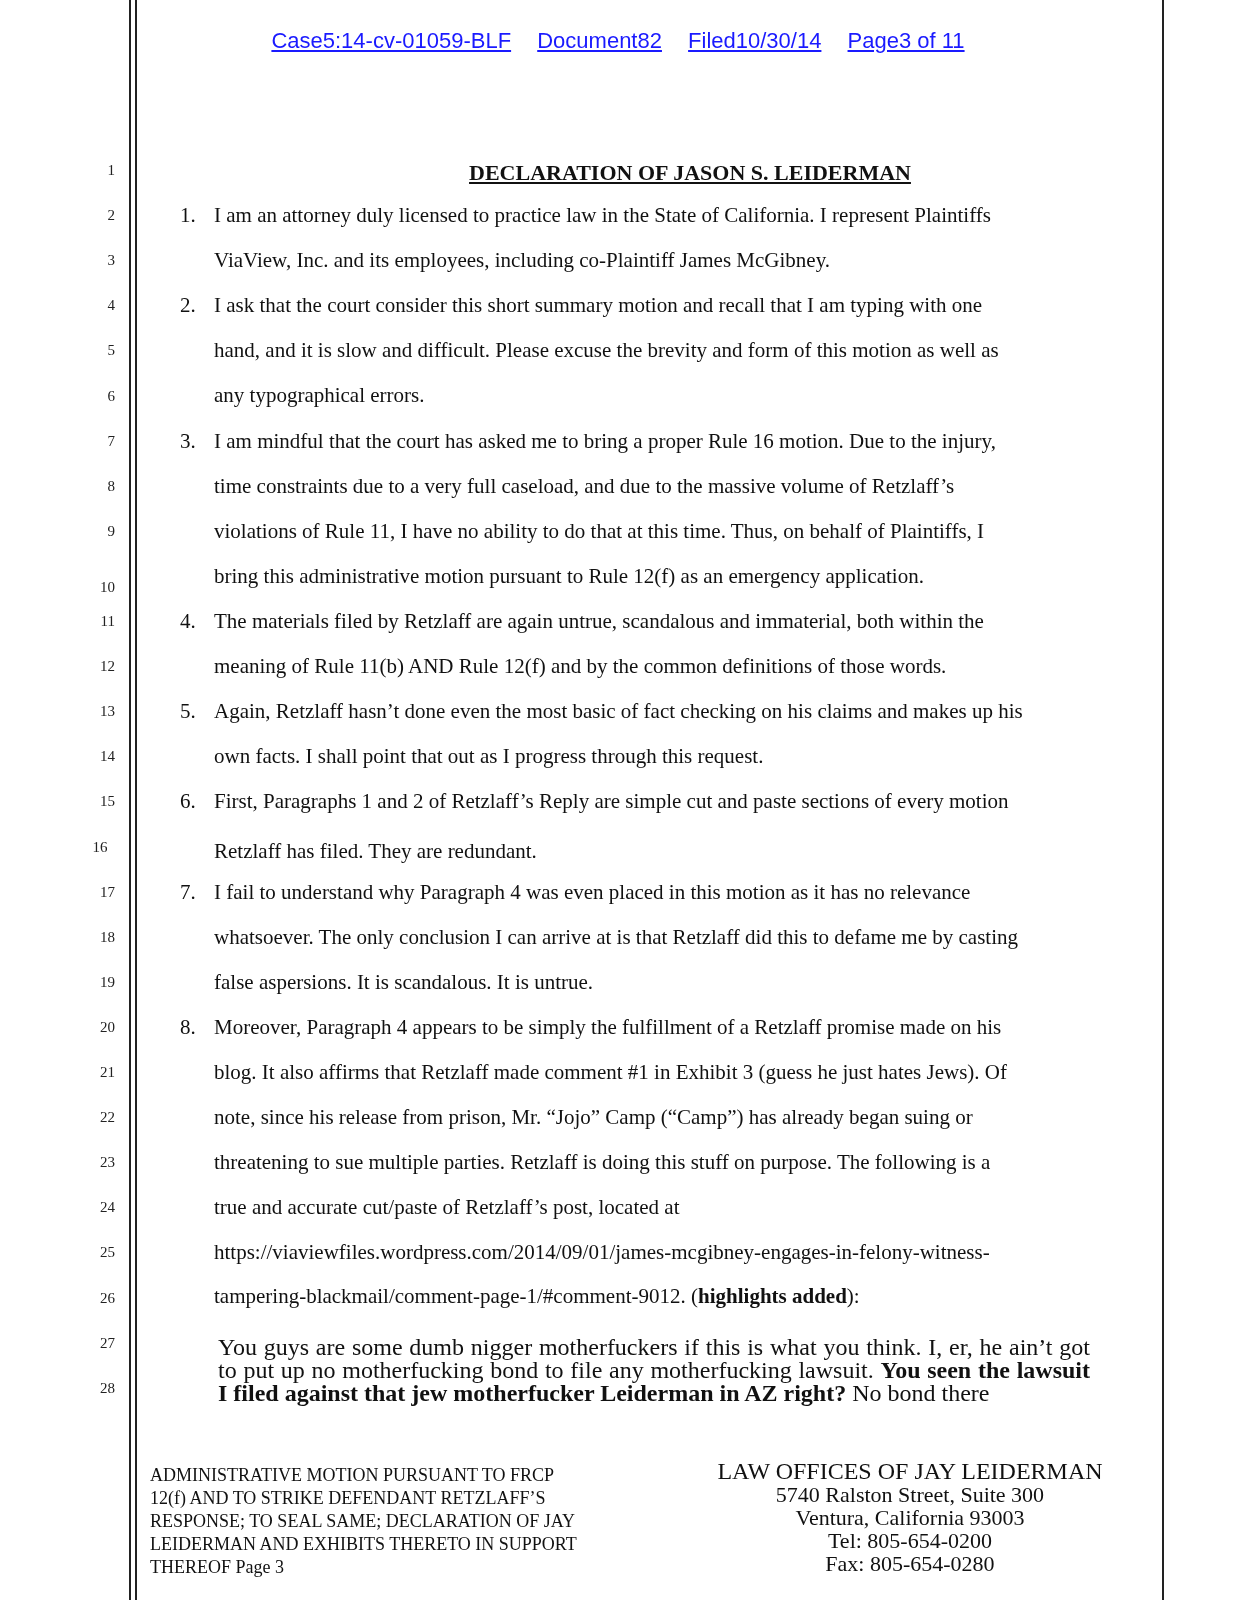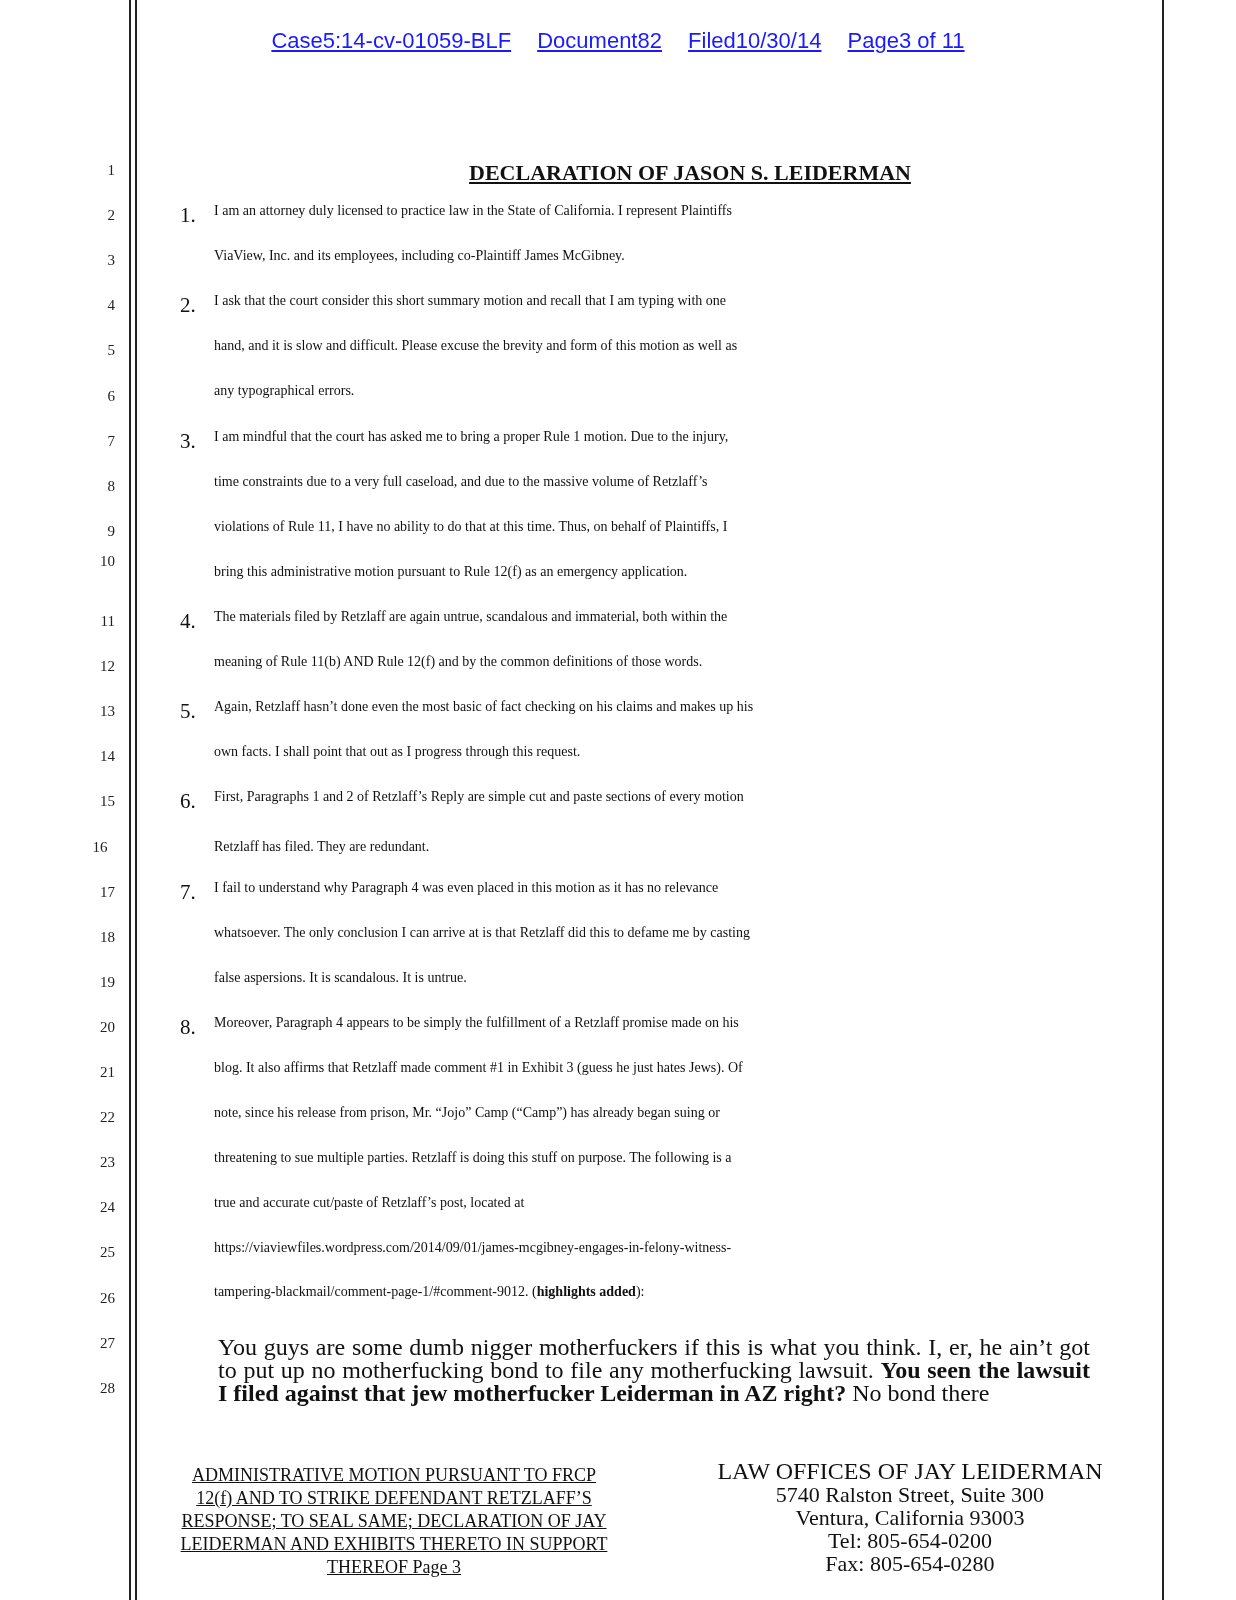--- a/index.html
+++ b/index.html
@@ -8,26 +8,26 @@
   .rule { position: absolute; top: 0; height: 1600px; background: #222; }
   .rule.l1 { left: 129px; width: 2px; }
   .rule.l2 { left: 135px; width: 2px; }
   .rule.r1 { left: 1162px; width: 2px; }
   .header { position: absolute; top: 28px; left: 0; width: 1236px; text-align: center;
             font-family: "Liberation Sans", "DejaVu Sans", sans-serif; font-size: 22px; color: #1a1aff; }
   .header span { margin: 0 10px; text-decoration: underline; }
   .lnum { position: absolute; left: 85px; width: 30px; text-align: right; font-size: 15px; color: #222; }
   .title { position: absolute; top: 160px; left: 0; width: 1380px; text-align: center;
            font-size: 22px; font-weight: bold; text-decoration: underline; }
-  .line { position: absolute; font-size: 14px; white-space: nowrap; }
+  .line { position: absolute; font-size: 21px; white-space: nowrap; }
   .num { position: absolute; left: 180px; font-size: 21px; }
   .quote { position: absolute; left: 218px; width: 872px; font-size: 24px; line-height: 23px; text-align: justify; }
   .quote b { font-weight: bold; }
-  .foot-left { position: absolute; left: 150px; top: 1464px; width: 488px; text-align: center;
-               font-size: 18px; line-height: 23px; text-decoration: underline; }
+  .foot-left { position: absolute; left: 150px; top: 1464px; width: 488px; text-align: left;
+               font-size: 18px; line-height: 23px; }
   .foot-right { position: absolute; left: 700px; top: 1460px; width: 420px; text-align: center;
                 font-size: 22px; line-height: 23px; }
   .foot-right .firm { font-size: 24px; }
 </style>
 </head>
 <body>
 
 <div class="rule l1"></div>
 <div class="rule l2"></div>
 <div class="rule r1"></div>
@@ -42,21 +42,21 @@
 <div id="line-numbers">
     <div class="lnum" style="top: 162px;">1</div>
     <div class="lnum" style="top: 207.1px;">2</div>
     <div class="lnum" style="top: 252.2px;">3</div>
     <div class="lnum" style="top: 297.3px;">4</div>
     <div class="lnum" style="top: 342.4px;">5</div>
     <div class="lnum" style="top: 387.5px;">6</div>
     <div class="lnum" style="top: 432.6px;">7</div>
     <div class="lnum" style="top: 477.7px;">8</div>
     <div class="lnum" style="top: 522.8px;">9</div>
-    <div class="lnum" style="top: 553px; text-align: right;">10</div>
+    <div class="lnum" style="top: 579px; text-align: right;">10</div>
     <div class="lnum" style="top: 613px;">11</div>
     <div class="lnum" style="top: 658.1px;">12</div>
     <div class="lnum" style="top: 703.2px;">13</div>
     <div class="lnum" style="top: 748.3px;">14</div>
     <div class="lnum" style="top: 793.4px;">15</div>
     <div class="lnum" style="top: 838.5px; text-align: center;">16</div>
     <div class="lnum" style="top: 883.6px;">17</div>
     <div class="lnum" style="top: 928.7px;">18</div>
     <div class="lnum" style="top: 973.8px;">19</div>
     <div class="lnum" style="top: 1018.9px;">20</div>
@@ -74,21 +74,21 @@
 
 <div id="body-lines">
     <div class="num" style="top: 203px;">1.</div>
     <div class="line" style="left: 214px; top: 203px;">I am an attorney duly licensed to practice law in the State of California.  I represent Plaintiffs</div>
     <div class="line" style="left: 214px; top: 248.1px;">ViaView, Inc. and its employees, including co-Plaintiff James McGibney.</div>
     <div class="num" style="top: 293.2px;">2.</div>
     <div class="line" style="left: 214px; top: 293.2px;">I ask that the court consider this short summary motion and recall that I am typing with one</div>
     <div class="line" style="left: 214px; top: 338.3px;">hand, and it is slow and difficult.  Please excuse the brevity and form of this motion as well as</div>
     <div class="line" style="left: 214px; top: 383.4px;">any typographical errors.</div>
     <div class="num" style="top: 428.5px;">3.</div>
-    <div class="line" style="left: 214px; top: 428.5px;">I am mindful that the court has asked me to bring a proper Rule 1 motion.  Due to the injury,</div>
+    <div class="line" style="left: 214px; top: 428.5px;">I am mindful that the court has asked me to bring a proper Rule 16 motion.  Due to the injury,</div>
     <div class="line" style="left: 214px; top: 473.6px;">time constraints due to a very full caseload, and due to the massive volume of Retzlaff’s</div>
     <div class="line" style="left: 214px; top: 518.7px;">violations of Rule 11, I have no ability to do that at this time. Thus, on behalf of Plaintiffs, I</div>
     <div class="line" style="left: 214px; top: 563.8px;">bring this administrative motion pursuant to Rule 12(f) as an emergency application.</div>
     <div class="num" style="top: 608.9px;">4.</div>
     <div class="line" style="left: 214px; top: 608.9px;">The materials filed by Retzlaff are again untrue, scandalous and immaterial, both within the</div>
     <div class="line" style="left: 214px; top: 654px;">meaning of Rule 11(b) AND Rule 12(f) and by the common definitions of those words.</div>
     <div class="num" style="top: 699.1px;">5.</div>
     <div class="line" style="left: 214px; top: 699.1px;">Again, Retzlaff hasn’t done even the most basic of fact checking on his claims and makes up his</div>
     <div class="line" style="left: 214px; top: 744.2px;">own facts.  I shall point that out as I progress through this request.</div>
     <div class="num" style="top: 789.3px;">6.</div>

